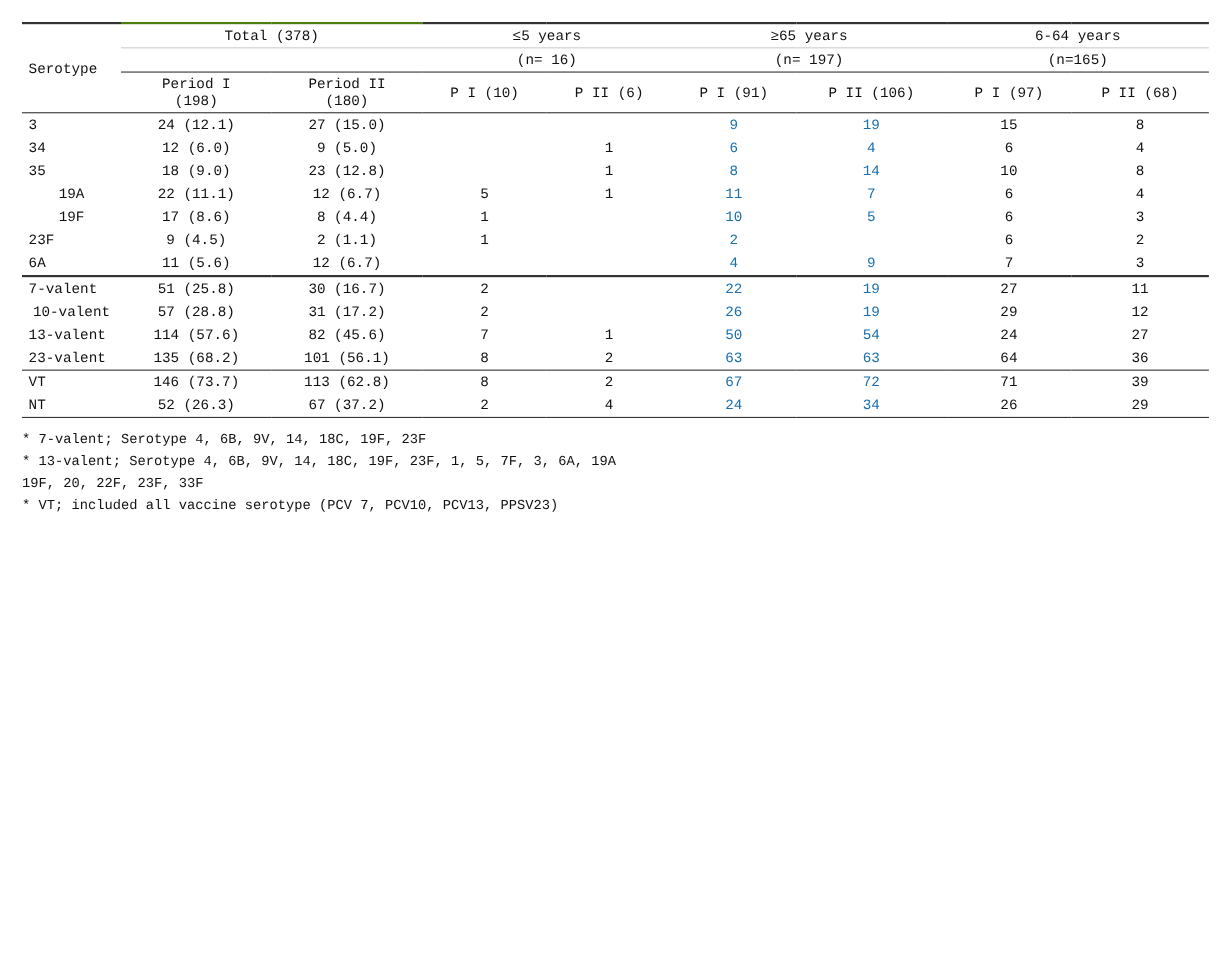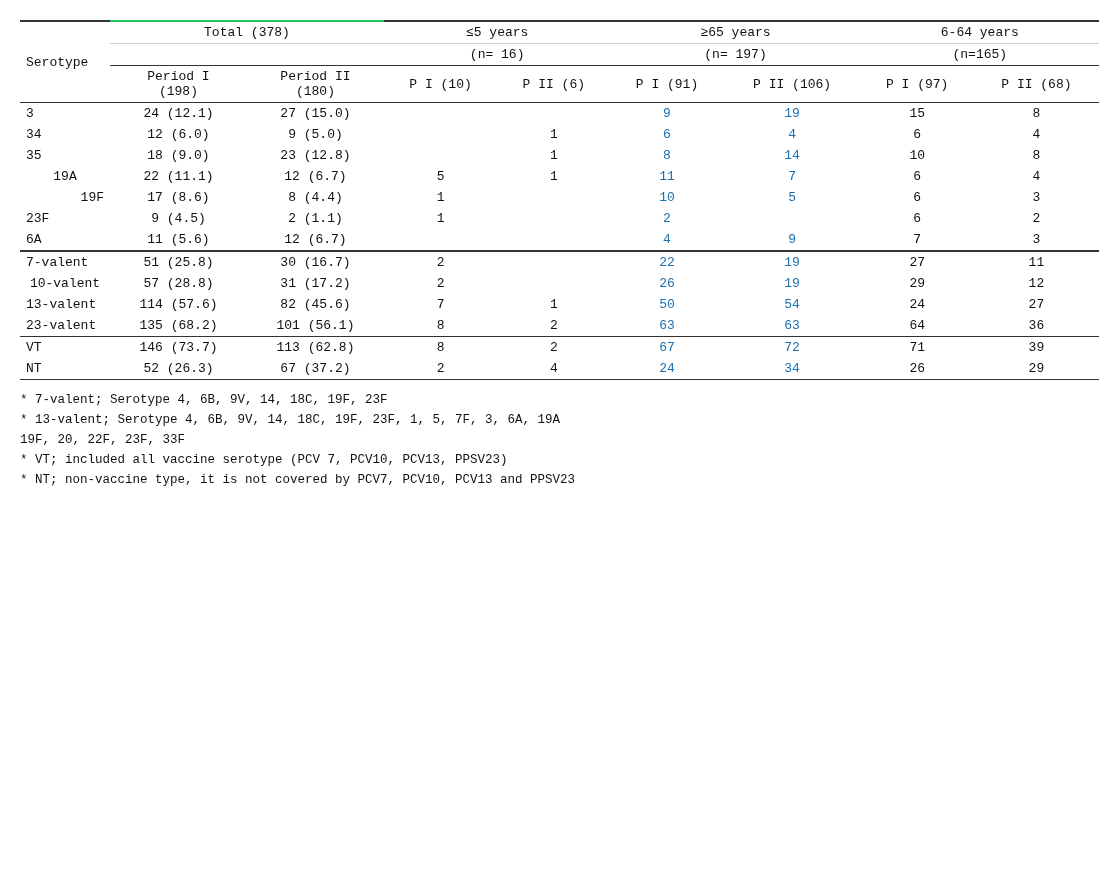--- a/index.html
+++ b/index.html
@@ -52,21 +52,21 @@
   </style>
 </head>
 <body>
 
 <div class="table-container">
   <table>
     <thead>
 
       <tr class="header-row">
         <th rowspan="3" class="serotype-col" style="border-top:2px solid #333; border-bottom:1px solid #333;">Serotype</th>
-        <th colspan="2" style="border-top:2px solid #22c55e; border-bottom:1px solid #ccc;">Total (378)</th>
+        <th colspan="2" style="border-top:2px solid #4d7c0f; border-bottom:1px solid #ccc;">Total (378)</th>
         <th colspan="2" style="border-top:2px solid #333; border-bottom:1px solid #ccc;">≤5 years</th>
         <th colspan="2" style="border-top:2px solid #333; border-bottom:1px solid #ccc;">≥65 years</th>
         <th colspan="2" style="border-top:2px solid #333; border-bottom:1px solid #ccc;">6-64 years</th>
       </tr>
 
       <tr class="header-row">
         <th colspan="2"></th>
         <th colspan="2">(n= 16)</th>
         <th colspan="2">(n= 197)</th>
         <th colspan="2">(n=165)</th>
@@ -128,21 +128,21 @@
           <td>22 (11.1)</td>
           <td>12 (6.7)</td>
           <td>5</td>
           <td>1</td>
           <td style="color: rgb(26, 111, 175);">11</td>
           <td style="color: rgb(26, 111, 175);">7</td>
           <td>6</td>
           <td>4</td>
         </tr>
         <tr>
-          <td style="text-align: right;">19F</td>
+          <td style="text-align: center;">19F</td>
           <td>17 (8.6)</td>
           <td>8 (4.4)</td>
           <td>1</td>
           <td></td>
           <td style="color: rgb(26, 111, 175);">10</td>
           <td style="color: rgb(26, 111, 175);">5</td>
           <td>6</td>
           <td>3</td>
         </tr>
         <tr>
@@ -234,15 +234,14 @@
           <td style="border-bottom: 1.5px solid #333;border-bottom: 1.5px solid #333;">29</td>
         </tr>
       </tbody>
   </table>
 
   <div class="footnotes" id="footnotes-container">
   <span class="footnote-line">* 7-valent; Serotype 4, 6B, 9V, 14, 18C, 19F, 23F</span>
       <span class="footnote-line">* 13-valent; Serotype 4, 6B, 9V, 14, 18C, 19F, 23F, 1, 5, 7F, 3, 6A, 19A</span>
       <span class="footnote-line">            19F, 20, 22F, 23F, 33F</span>
       <span class="footnote-line">* VT; included all vaccine serotype (PCV 7, PCV10, PCV13, PPSV23)</span>
-      <span class="footnote-line">* NT; non-vaccine type, it is not covered by PCV7, PCV10, PCV13 and PPSV23</span>
     </div>
 </div>
 
 </body></html>

